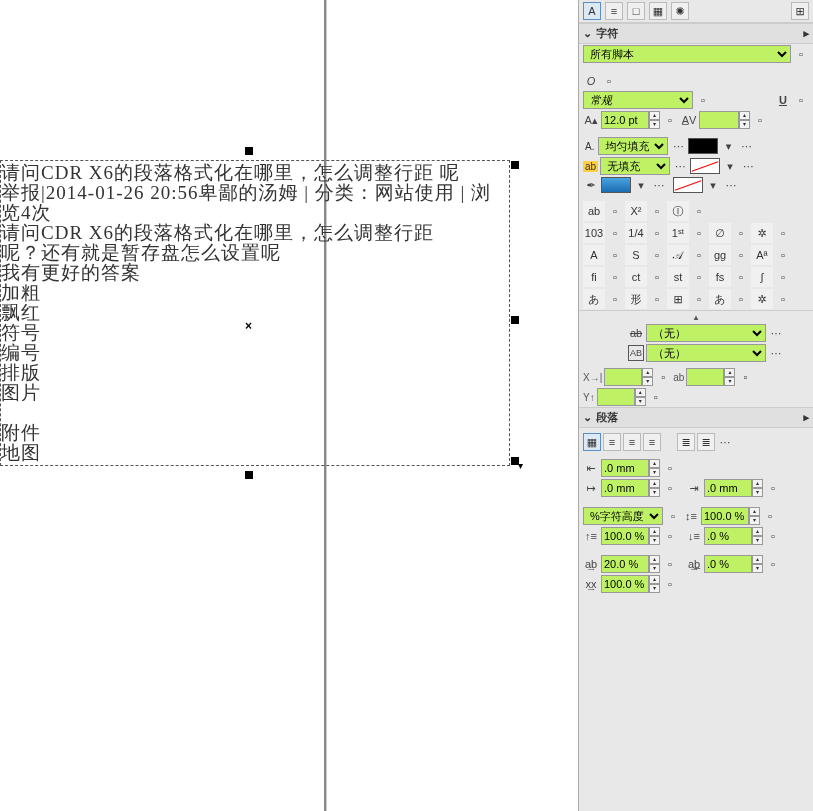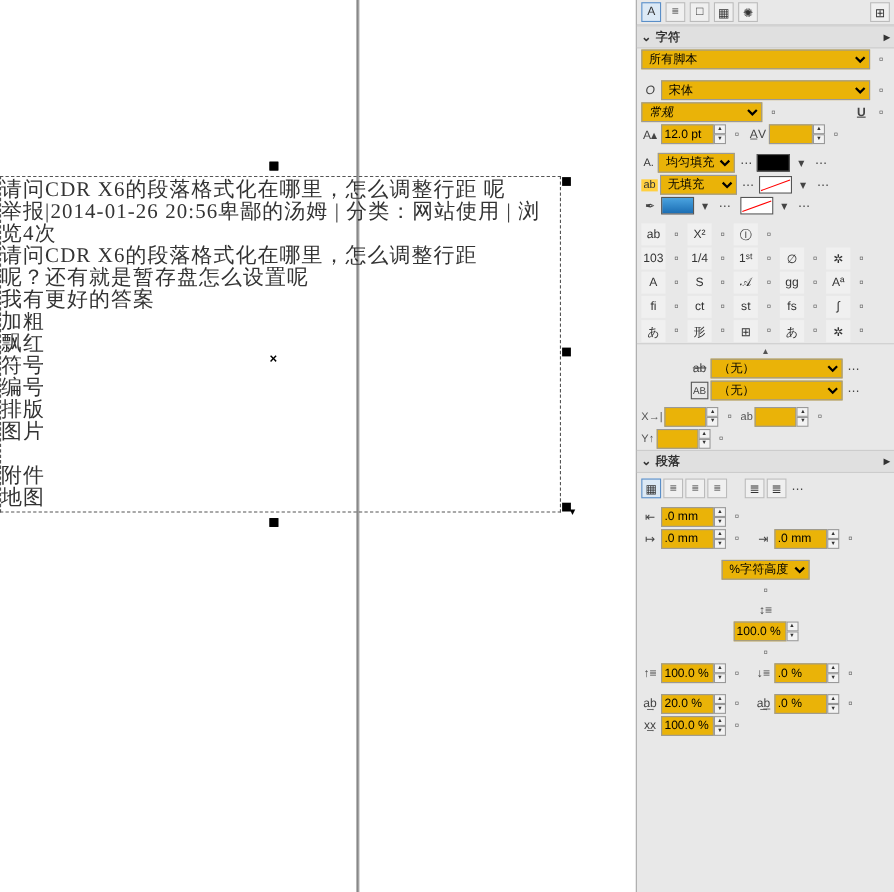--- a/index.html
+++ b/index.html
@@ -11,21 +11,21 @@
 .h-tc { left: 244px; top: -14px; width: 8px; height: 8px; background: #fff; border: 1px solid #000; }
 .h-bc { left: 244px; bottom: -14px; width: 8px; height: 8px; background: #fff; border: 1px solid #000; }
 .h-mr { right: -10px; top: 0px; }
 .h-br { right: -10px; bottom: 0px; }
 .h-mr2 { right: -10px; top: 155px; }
 .center-x { position: absolute; left: 244px; top: 158px; font-size: 12px; font-weight: bold; }
 .text-content { font-family: SimSun, serif; font-size: 19px; color: #333; line-height: 20px; white-space: pre-wrap; letter-spacing: 1px; }
 .overflow-mark { position: absolute; right: -14px; bottom: -6px; font-size: 10px; }
 
 .panel { position: absolute; right: 0; top: 0; width: 235px; height: 811px; background: #e8e8e8; border-left: 1px solid #aaa; font-size: 11px; color: #333; }
-.panel select, .panel input[type=text] { font-size: 11px; background: #eab308; border: 1px solid #999; height: 18px; padding: 0 2px; }
+.panel select, .panel input[type=text] { font-size: 11px; background: #bef264; border: 1px solid #999; height: 18px; padding: 0 2px; }
 .panel .row { display: flex; align-items: center; gap: 2px; padding: 1px 4px; }
 .panel .section-head { display: flex; align-items: center; gap: 4px; padding: 2px 4px; border-top: 1px solid #ccc; border-bottom: 1px solid #ccc; background: #e0e0e0; font-weight: bold; }
 .panel .top-tabs { display: flex; gap: 4px; padding: 2px 4px; border-bottom: 1px solid #ccc; }
 .tab-btn { width: 18px; height: 18px; border: 1px solid #bbb; display: inline-flex; align-items: center; justify-content: center; background: #f0f0f0; font-size: 11px; }
 .tab-btn.active { border: 1px solid #5a8ec7; background: #dce9f5; }
 .ico { width: 16px; height: 16px; display: inline-flex; align-items: center; justify-content: center; font-size: 11px; color: #444; }
 .swatch { width: 30px; height: 16px; border: 1px solid #555; }
 .swatch.black { background: #000; }
 .swatch.none { background: #fff; position: relative; }
 .swatch.none:after { content: ""; position: absolute; left: 0; right: 0; top: 7px; border-top: 1px solid red; transform: rotate(-20deg); }
@@ -92,21 +92,20 @@
     <span class="menu-dots">▸</span>
   </div>
 
   <div class="row">
     <select class="field-w-full"><option>所有脚本</option></select>
     <span class="ico">▫</span>
   </div>
 
   <div class="row" style="margin-top:8px;">
     <span class="ico" style="font-style:italic;">O</span>
-    <select class="field-w-full"><option>宋体</option></select>
     <span class="ico">▫</span>
   </div>
   <div class="row">
     <select style="width:110px;font-style:italic;"><option>常规</option></select>
     <span class="ico">▫</span>
     <span class="ico" style="text-decoration:underline;font-weight:bold;margin-left:auto;">U</span>
     <span class="ico">▫</span>
   </div>
   <div class="row">
     <span class="ico">A▴</span>
@@ -300,21 +299,21 @@
     <div class="spin">
         <input type="text" value=".0 mm" style="">
         <span class="btns">
           <span>▴</span>
           <span>▾</span>
         </span>
       </div>
     <span class="ico">▫</span>
   </div>
 
-  <div class="row" style="margin-top:8px;flex-direction:column;">
+  <div class="row" style="margin-top:8px;">
     <select style="width:80px;"><option>%字符高度</option></select>
     <span class="ico">▫</span>
     <span class="ico">↕≡</span>
     <div class="spin">
         <input type="text" value="100.0 %" style="">
         <span class="btns">
           <span>▴</span>
           <span>▾</span>
         </span>
       </div>

